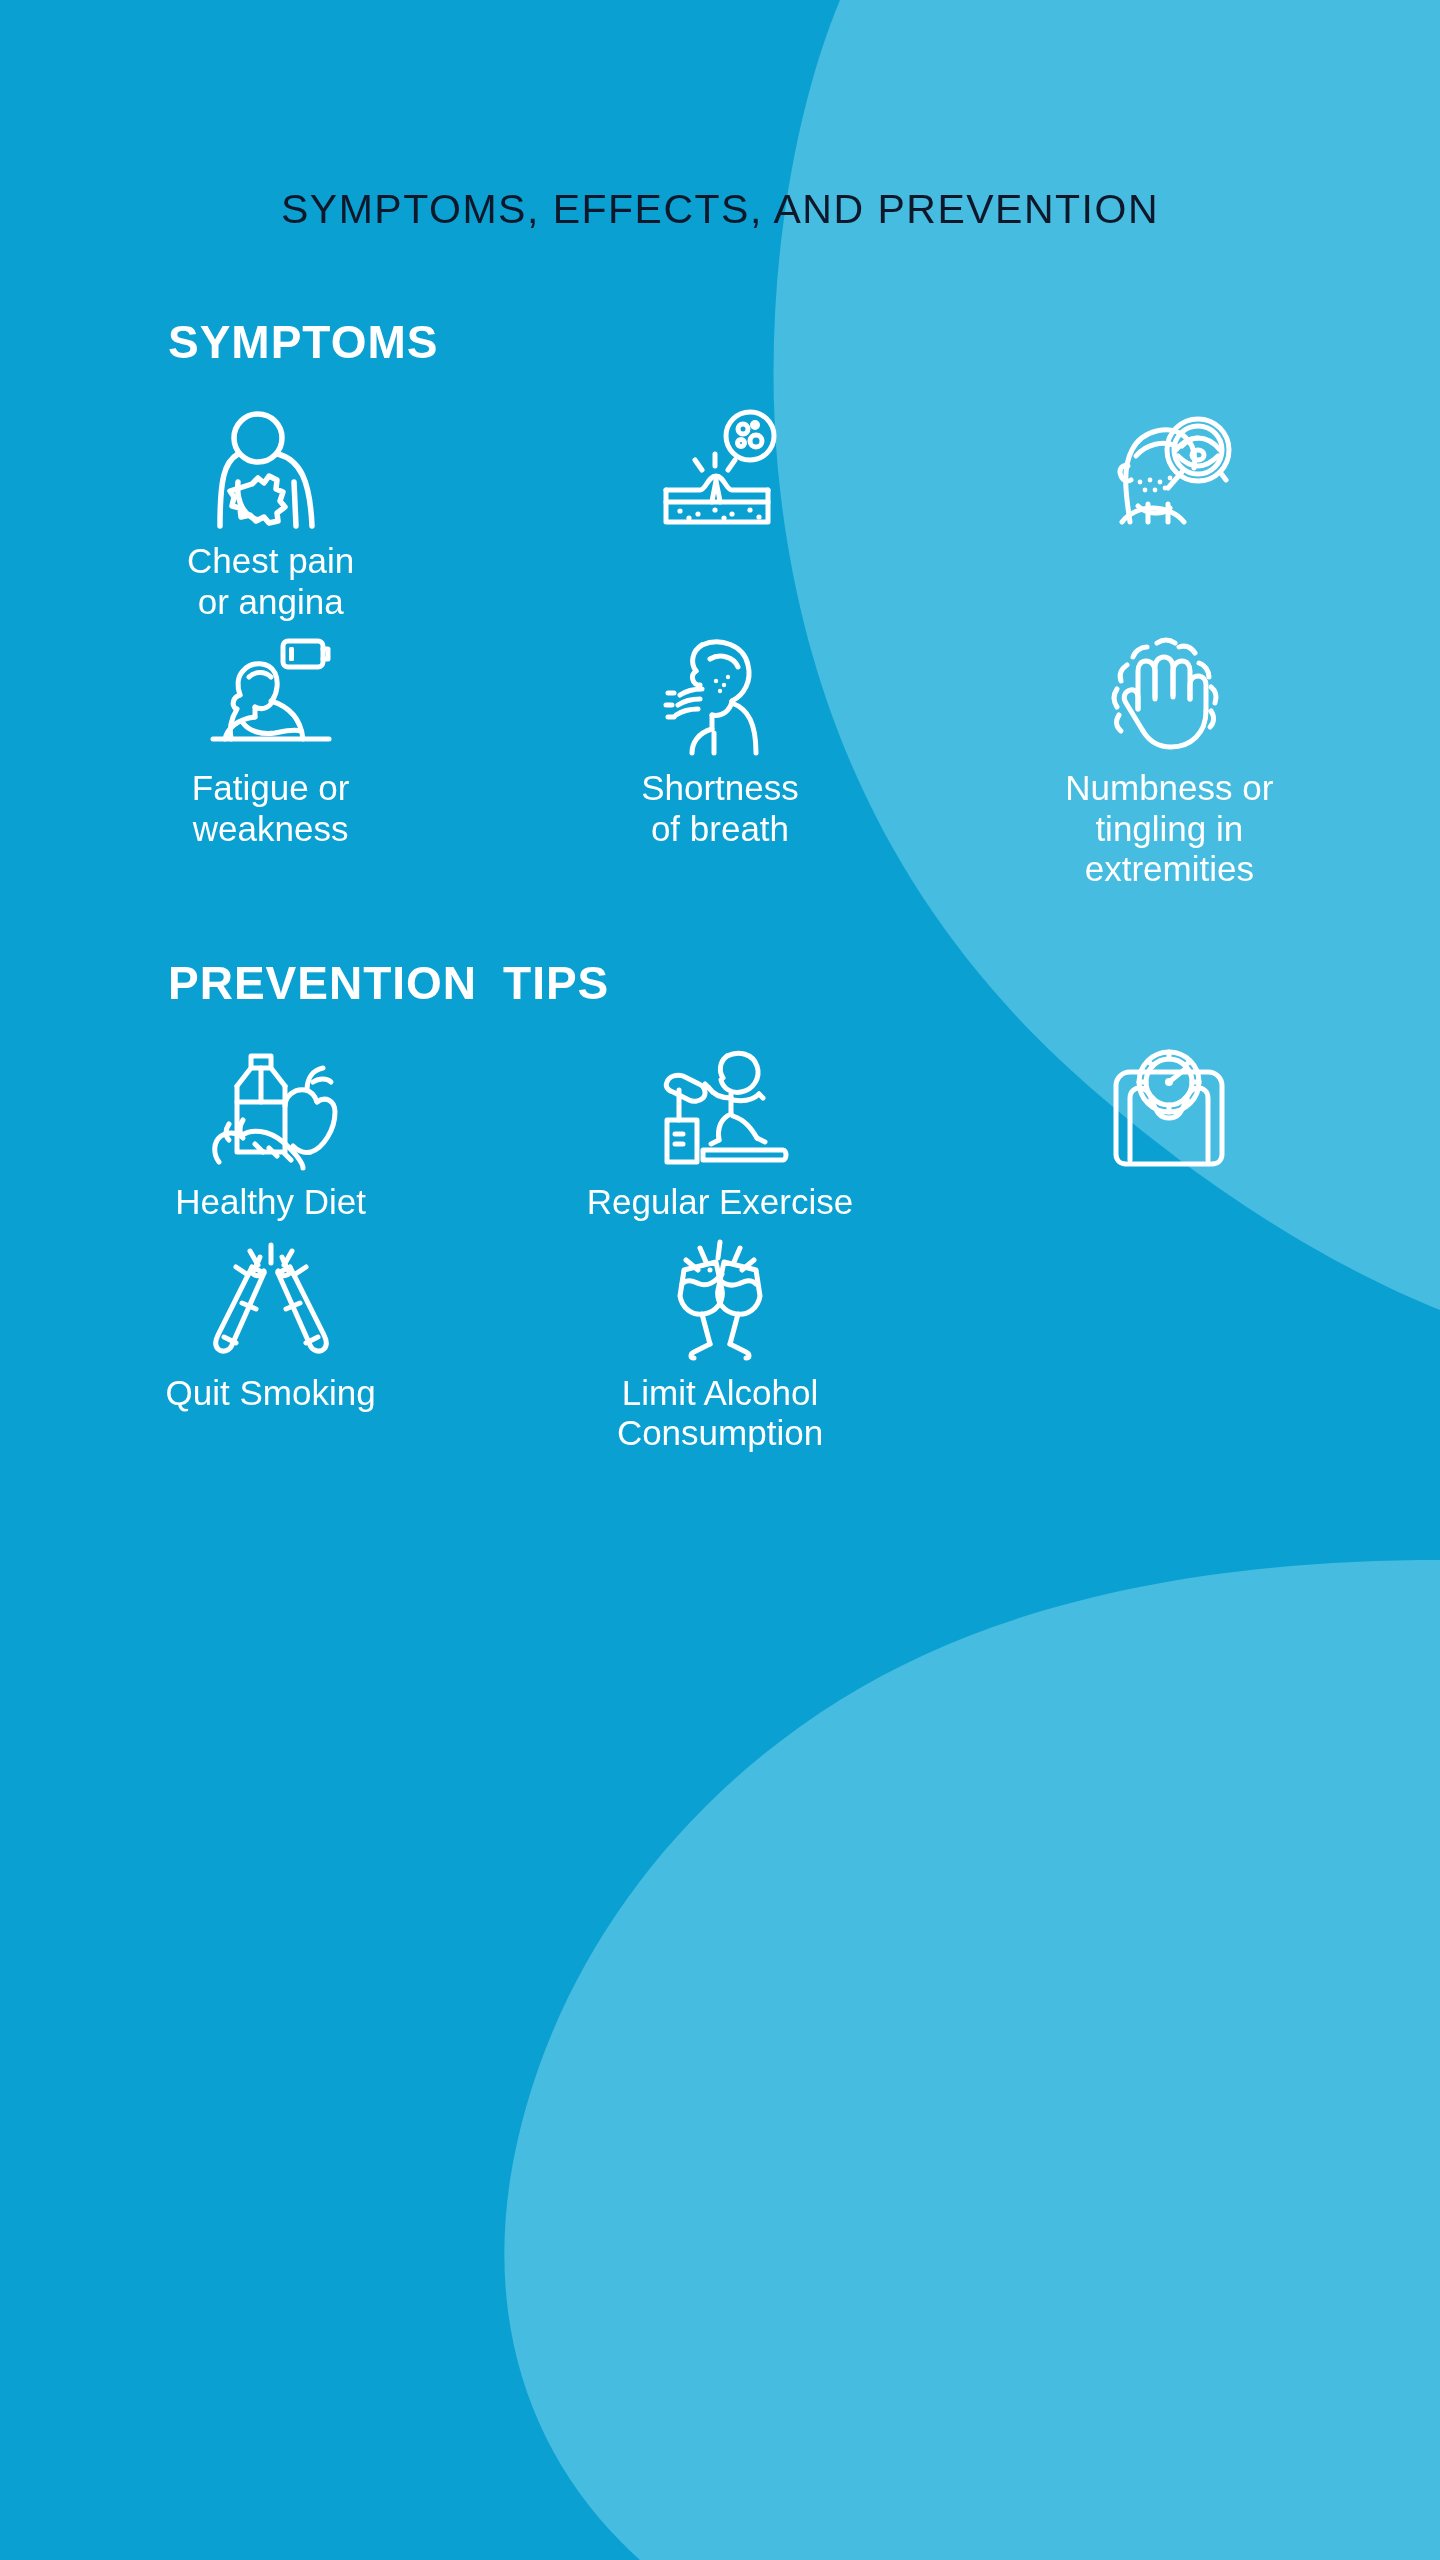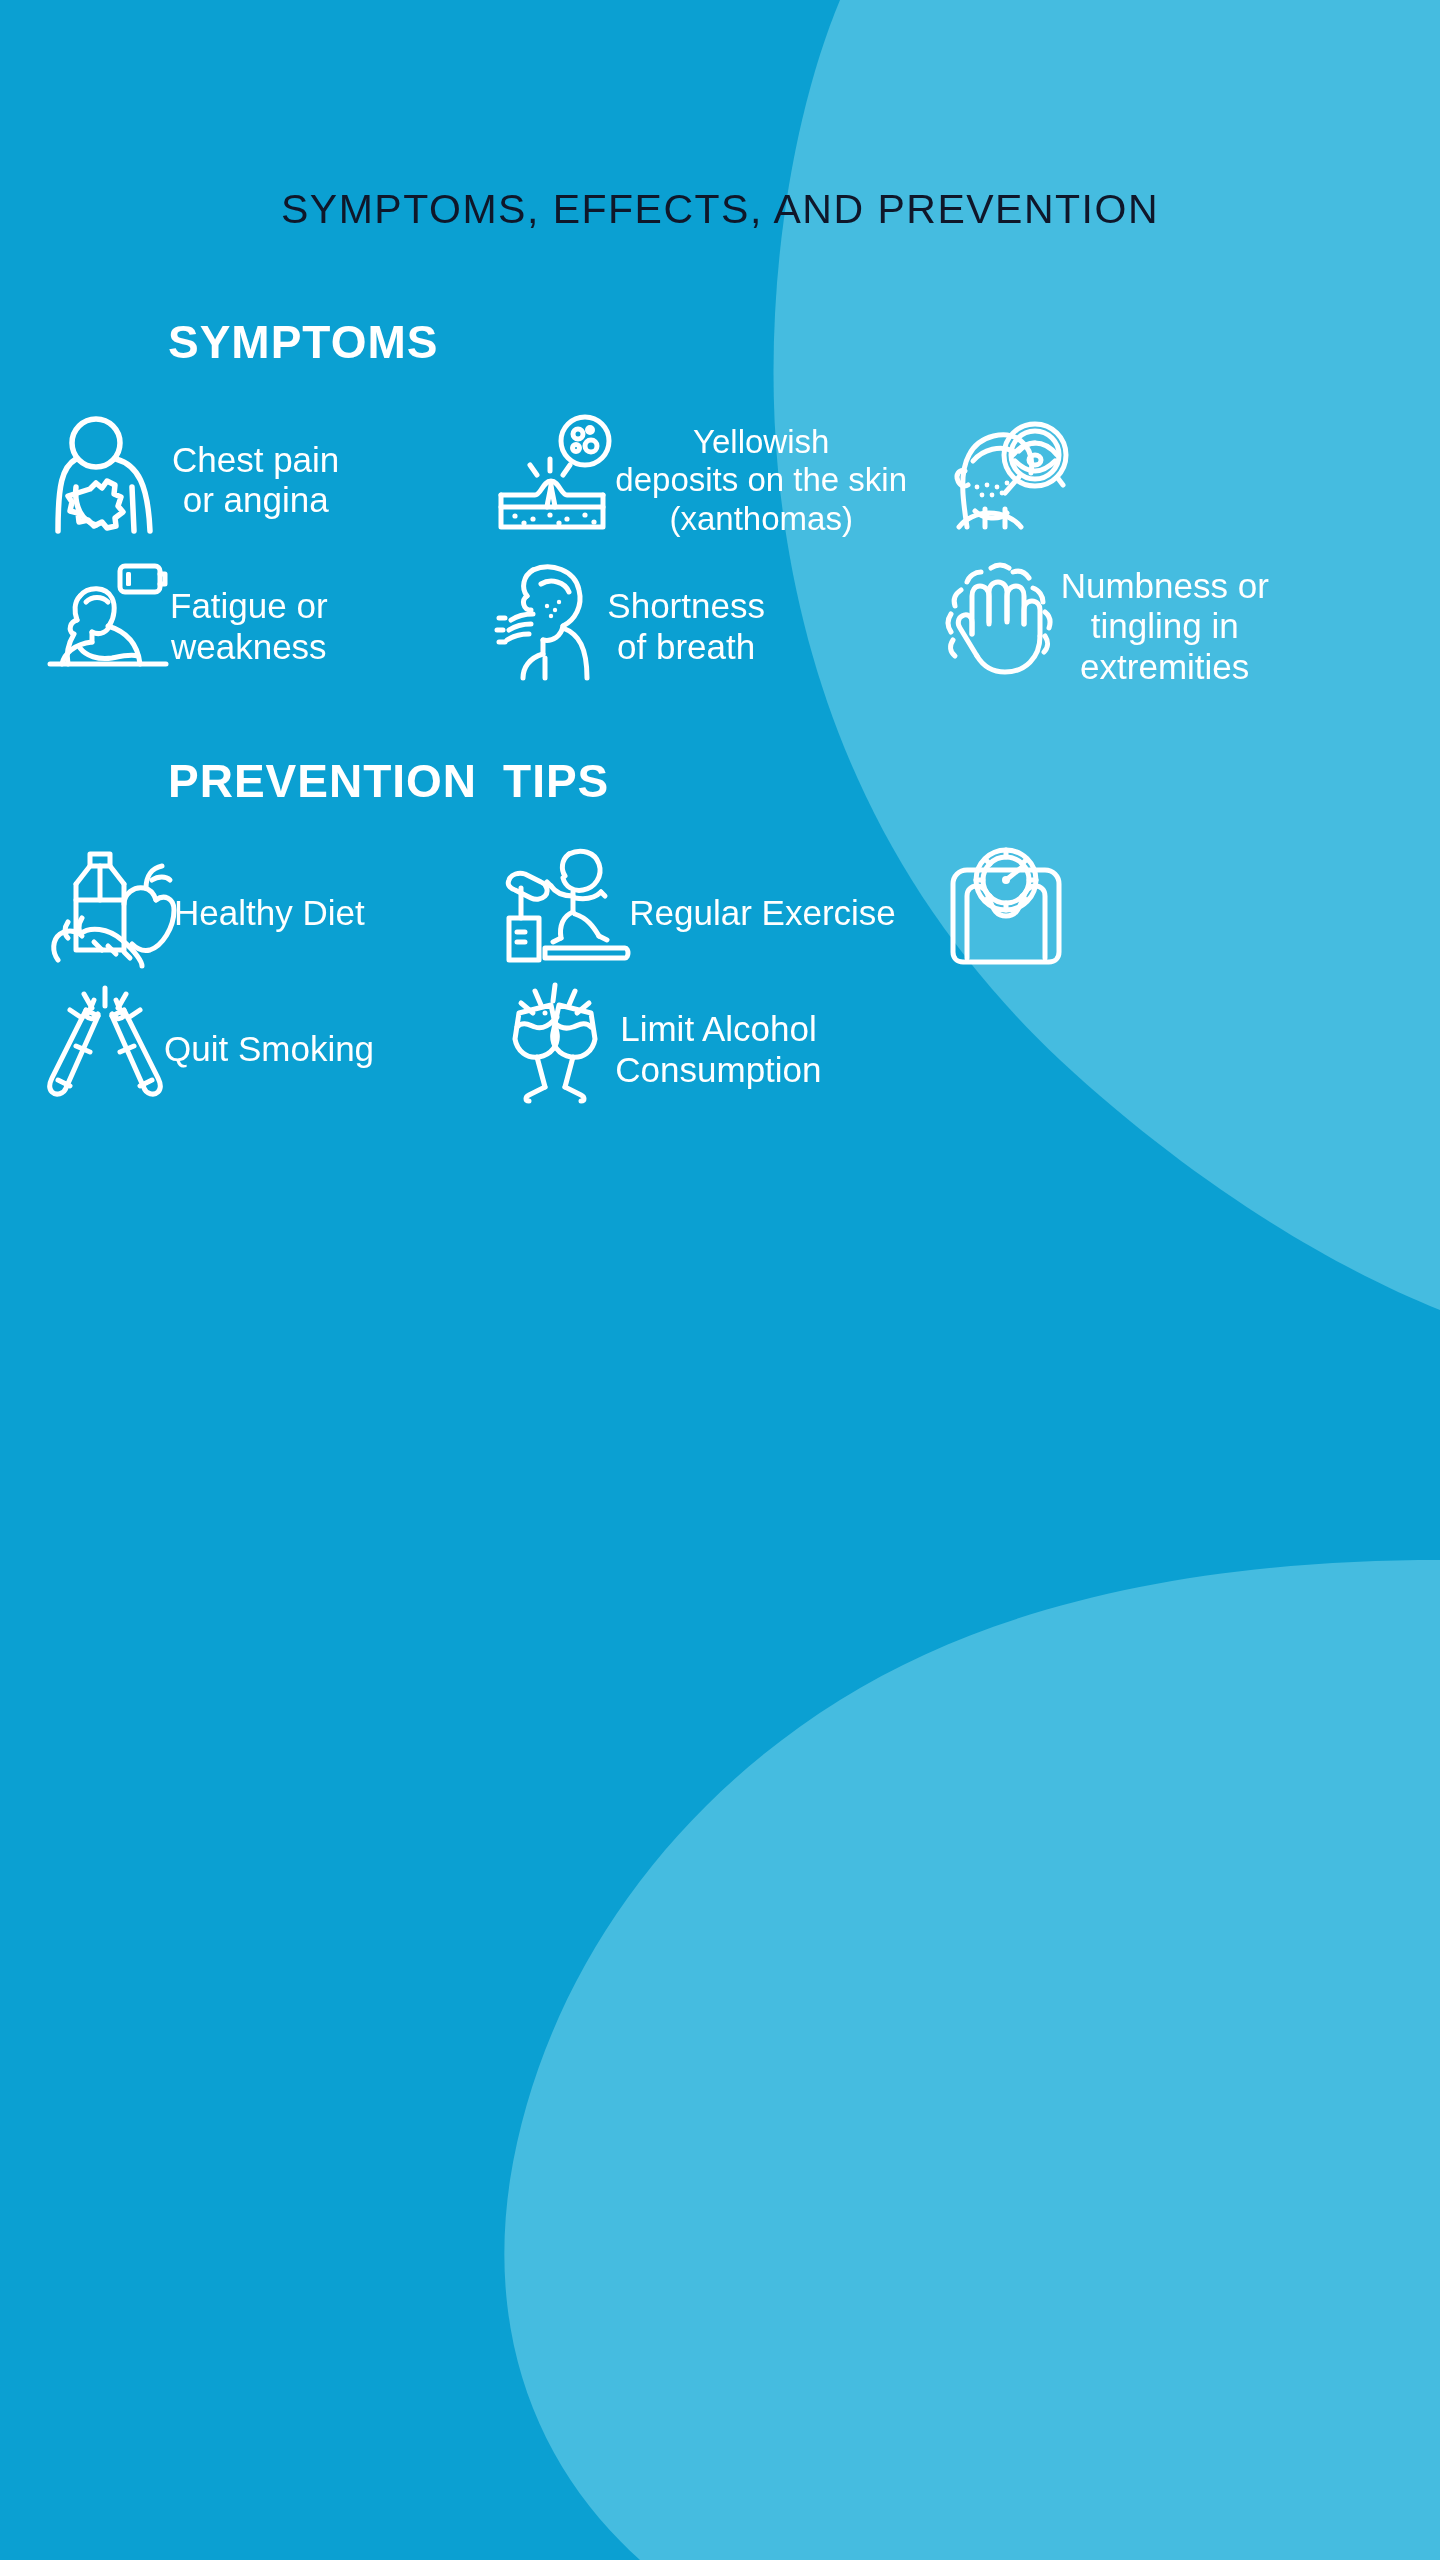--- a/index.html
+++ b/index.html
@@ -51,20 +51,21 @@
     padding:0 46px;
   }
   #symptoms-row1{ margin-top:40px; }
   #symptoms-row2{ margin-top:14px; }
   #prevention-row1{ margin-top:40px; }
   #prevention-row2{ margin-top:18px; }
   #symptoms-row2 .cell, #prevention-row2 .cell{ }
 
   .cell{
     display:flex;
+    flex-direction:column;
     align-items:center;
     text-align:center;
   }
   .icon-wrap{
     height:118px;
     display:flex;
     align-items:center;
     justify-content:center;
   }
   .cell-label{
@@ -131,23 +132,20 @@
               <circle cx="38" cy="104" r="2.6"></circle>
             <circle cx="55" cy="100" r="2.6"></circle>
               <circle cx="72" cy="104" r="2.6"></circle>
             <circle cx="90" cy="100" r="2.6"></circle>
               <circle cx="29" cy="108" r="2.6"></circle>
             <circle cx="64" cy="108" r="2.6"></circle>
               <circle cx="99" cy="107" r="2.6"></circle>
           </g>
         </svg>
       </div>
-      <div class="cell-label small">Yellowish
-deposits on the skin
-(xanthomas)</div>
     </div>
 
     <div class="cell">
       <div class="icon-wrap">
         <svg width="122" height="116" viewBox="0 0 122 116" fill="none" stroke="#fff" stroke-width="5" stroke-linecap="round" stroke-linejoin="round">
           <path d="M22 112 C18 86 14 58 24 40 C34 20 62 14 76 26 C86 34 88 46 86 58"></path>
           <path d="M28 46 C38 34 56 30 68 36"></path>
           <path d="M20 56 C14 54 10 60 13 66 C15 71 20 72 23 70"></path>
           <path d="M30 96 C38 104 54 106 62 98"></path>
           <path d="M40 94 L40 112 M60 94 L60 112"></path>

